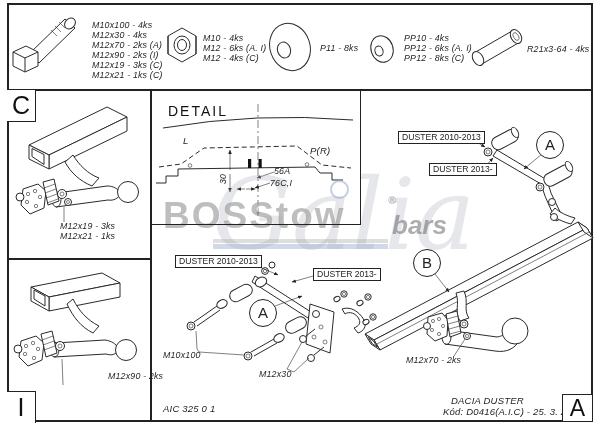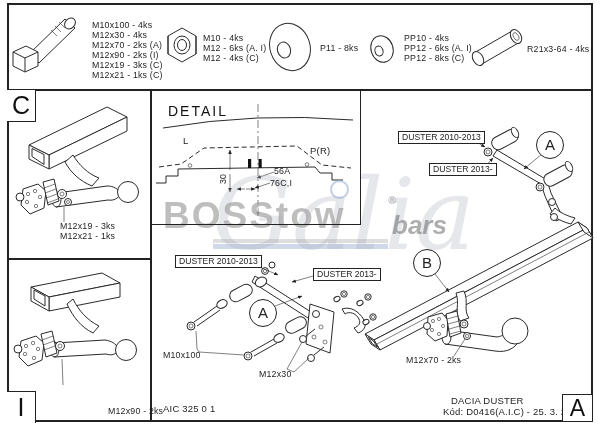--- a/index.html
+++ b/index.html
@@ -3,21 +3,21 @@
 <meta charset="utf-8">
 <style>
   html,body{margin:0;padding:0;background:#fff;}
   #page{position:relative;width:600px;height:431px;background:#fff;overflow:hidden;
         font-family:"Liberation Sans",sans-serif;color:#222;}
   .abs{position:absolute;}
   
   #frame{left:7px;top:3px;width:582px;height:415px;border:2px solid #222;}
   .hline,.vline{background:#222;}
   
-  .lbl{position:absolute;font-size:8.8px;line-height:10px;letter-spacing:.2px;color:#1e1e1e;white-space:nowrap;z-index:6;}
+  .lbl{position:absolute;font-size:8.8px;line-height:10px;letter-spacing:.2px;color:#1e1e1e;white-space:nowrap;z-index:6;font-style:italic;}
   .lbl span{display:block;}
   .big{font-size:9.5px;}
   .callout{position:absolute;border:1px solid #222;background:#fff;font-size:8.6px;line-height:11px;
            padding:0 3px;white-space:nowrap;z-index:6;}
   .balloon{position:absolute;width:26px;height:26px;border:1.2px solid #222;border-radius:50%;background:#fff;
            text-align:center;line-height:26px;font-size:15px;z-index:5;}
   .marker-box{position:absolute;background:#fff;display:flex;align-items:center;justify-content:center;
               font-size:25px;font-weight:300;color:#111;z-index:6;}
   .detail-title{position:absolute;font-size:14px;letter-spacing:2px;color:#111;z-index:6;}
   
@@ -181,21 +181,21 @@
       <circle class="thin" cx="27" cy="99" r="1.7"></circle>
       <polygon class="fw" points="34,75 45,72 50,94 39,98"></polygon>
       <line class="thin" x1="35" y1="81" x2="46" y2="77"></line>
         <line class="thin" x1="36" y1="86" x2="47" y2="82"></line>
       <line class="thin" x1="37" y1="91" x2="48" y2="87"></line>
       <circle class="fw" cx="53" cy="87" r="4.5"></circle>
         <circle class="thin" cx="53" cy="87" r="2"></circle>
       <line class="thin" x1="55" y1="100" x2="56" y2="126"></line>
     </g>
   </svg>
-  <div class="lbl" style="left:60px;top:406px;padding-left:48px;">M12x90 - 2ks</div>
+  <div class="lbl" style="left:60px;top:371px;padding-left:48px;">M12x90 - 2ks</div>
 
   <svg style="left:151px;top:90px;z-index:2;" width="442" height="332" viewBox="0 0 442 332">
     <defs>
       <marker id="ar" markerWidth="8" markerHeight="8" refX="6.5" refY="3" orient="auto">
         <path d="M0,0 L7,3 L0,6 Z" fill="#222"></path>
       </marker>
     </defs>
 
     <g>
       <path class="ln" d="M12,38 Q105,22 202,30"></path>

